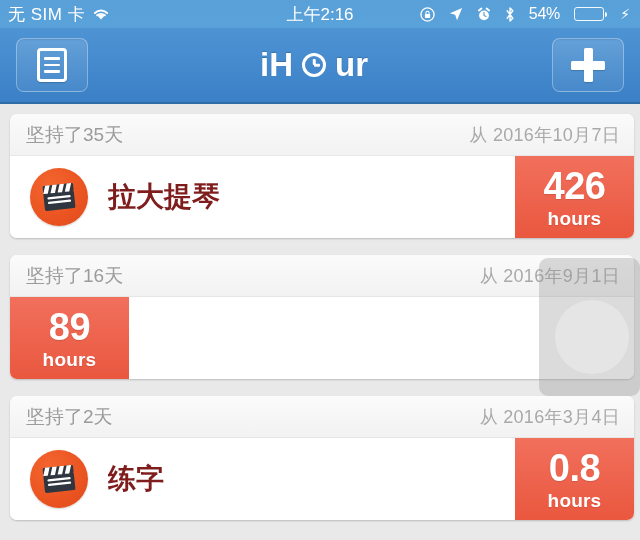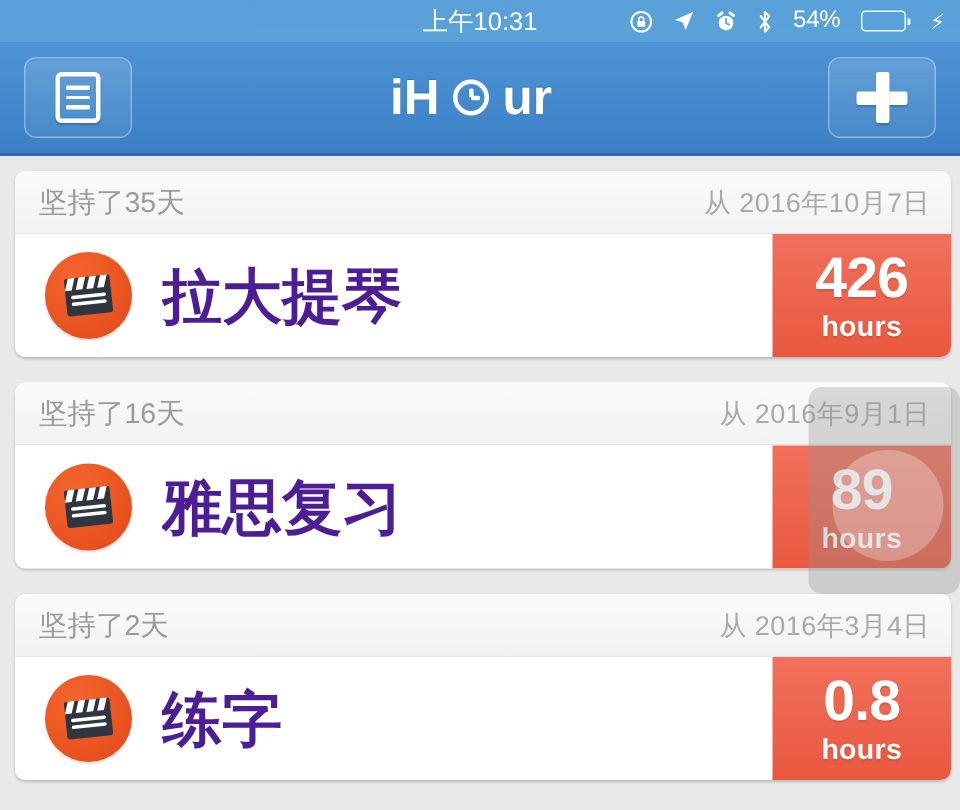--- a/index.html
+++ b/index.html
@@ -242,22 +242,22 @@
     width: 58px; height: 58px;
     border-radius: 50%;
     background: radial-gradient(circle at 35% 30%, #f4652e 0%, #e8511f 70%, #dd4a1c 100%);
     display: flex;
     align-items: center;
     justify-content: center;
     flex: 0 0 auto;
     box-shadow: 0 1px 2px rgba(0,0,0,0.18);
   }
   .task-title {
-    font-size: 40px;
-    color: #4c1d95;
+    font-size: 28px;
+    color: #7f1d1d;
     font-weight: bold;
     margin-left: 20px;
     white-space: nowrap;
     overflow: hidden;
     text-overflow: ellipsis;
   }
   .hours-badge {
     width: 119px;
     flex: 0 0 119px;
     background: linear-gradient(to bottom, #f1705c 0%, #ea573f 100%);
@@ -305,22 +305,32 @@
     left: 16px; top: 42px;
     width: 74px; height: 74px;
     border-radius: 50%;
     background: rgba(255,255,255,0.28);
   }
 </style>
 </head>
 <body>
 
 <div class="status-bar">
-
-  <div class="sb-center">上午10:31</div>
+  <div class="sb-left">
+    <span class="sb-carrier">无 SIM 卡</span>
+    <span class="ic-wifi">
+      <svg width="18" height="14" viewBox="0 0 18 14">
+        <path d="M9 12.6 L5.6 8.7 a5.2 5.2 0 0 1 6.8 0 Z" fill="#fff"></path>
+        <path d="M2.9 6.0 a9 9 0 0 1 12.2 0" stroke="#fff" stroke-width="2" fill="none" stroke-linecap="round"></path>
+        <path d="M5.1 8.3 a6 6 0 0 1 7.8 0" stroke="#fff" stroke-width="1.8" fill="none" stroke-linecap="round"></path>
+      </svg>
+    </span>
+  </div>
+
+  <div class="sb-center">上午2:16</div>
 
   <div class="sb-right">
     <span class="ic-small">
       <svg width="15" height="15" viewBox="0 0 16 16">
         <circle cx="8" cy="8" r="7" stroke="#fff" stroke-width="1.4" fill="none"></circle>
         <rect x="5.2" y="7.4" width="5.6" height="4.2" rx="0.8" fill="#fff"></rect>
         <path d="M6.3 7.4 V6.3 a1.7 1.7 0 0 1 3.4 0 V7.4" stroke="#fff" stroke-width="1.1" fill="none"></path>
       </svg>
     </span>
     <span class="ic-small">
@@ -399,37 +409,20 @@
       </div>
     </div>
   </div>
 
   <div class="card">
     <div class="card-head">
       <span class="card-days">坚持了16天</span>
       <span class="card-from">从 2016年9月1日</span>
     </div>
     <div class="card-body">
-      <div class="card-main">
-        <span class="task-icon">
-          <svg width="36" height="32" viewBox="0 0 40 34">
-            <g transform="rotate(-6 20 17)">
-              <rect x="3" y="11" width="34" height="20" rx="2" fill="#2f3640"></rect>
-              <rect x="7" y="16" width="26" height="2.6" rx="1.3" fill="#ffffff"></rect>
-              <rect x="7" y="21" width="26" height="2.6" rx="1.3" fill="#ffffff"></rect>
-              <rect x="3" y="3" width="34" height="9" rx="1.6" fill="#2f3640"></rect>
-              <path d="M6 3 L11 3 L8 12 L3 12 Z" fill="#ffffff"></path>
-              <path d="M14 3 L19 3 L16 12 L11 12 Z" fill="#ffffff"></path>
-              <path d="M22 3 L27 3 L24 12 L19 12 Z" fill="#ffffff"></path>
-              <path d="M30 3 L35 3 L32 12 L27 12 Z" fill="#ffffff"></path>
-            </g>
-          </svg>
-        </span>
-        <span class="task-title">雅思复习</span>
-      </div>
       <div class="hours-badge">
         <span class="hours-num">89</span>
         <span class="hours-label">hours</span>
       </div>
     </div>
   </div>
 
   <div class="card">
     <div class="card-head">
       <span class="card-days">坚持了2天</span>

